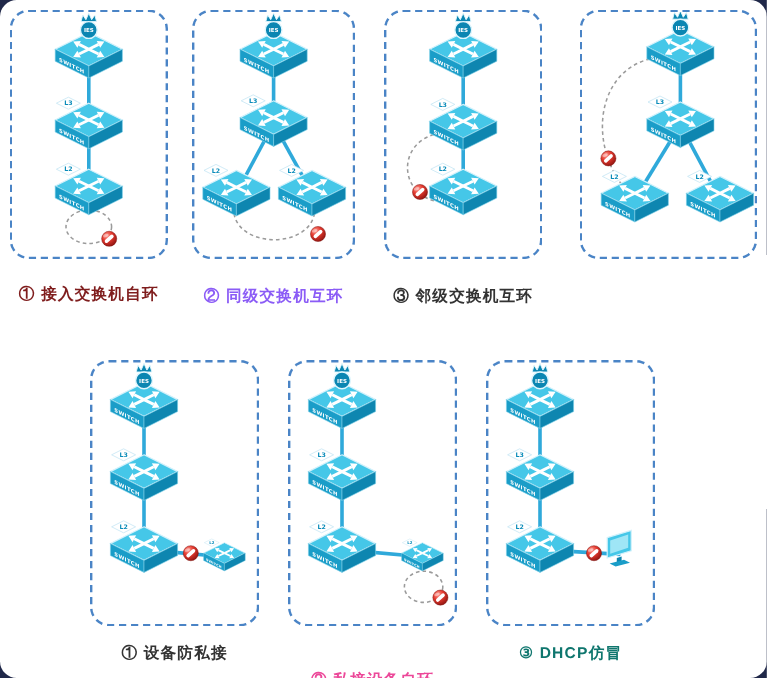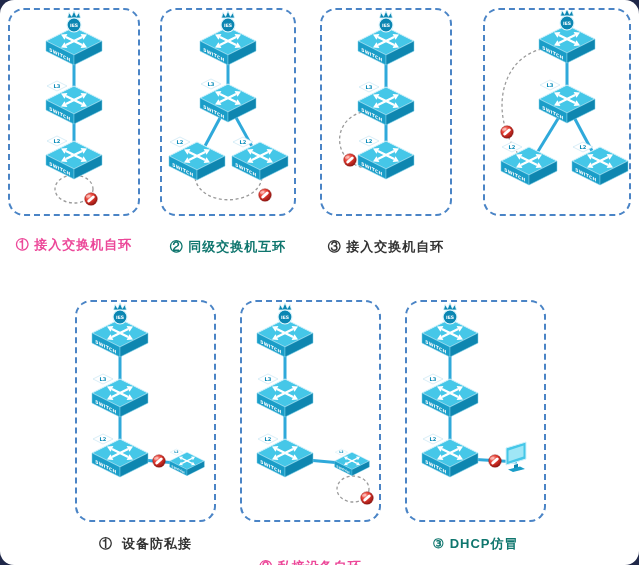--- a/index.html
+++ b/index.html
@@ -109,21 +109,21 @@
               <text x="0" y="1.9" text-anchor="middle" fill="#0a8cba" font-size="5.2" font-weight="bold">L2</text>
             </g>
           </g>
           <g transform="translate(83,191)">
             <circle r="6.3" fill="url(#gradRed)" stroke="#7e120e" stroke-width="0.4"></circle>
             <rect x="-4.5" y="-1.5" width="9" height="3" rx="1.5" fill="#fff" transform="rotate(-42)"></rect>
             <ellipse cx="-1.8" cy="-3.4" rx="2.4" ry="1.3" fill="#fff" opacity="0.4" transform="rotate(-18)"></ellipse>
           </g>
         </svg>
       </div>
-      <div class="panel-label" style="color: #ec4899; margin-top: 20px;">① 接入交换机自环</div>
+      <div class="panel-label" style="color: #7f1d1d; margin-top: 20px;">① 接入交换机自环</div>
     </div>
     <div class="panel-wrap r0" style="left: 160px; top: 8px; width: 136px;">
       <div class="panel-box" style="height: 208px; border-color: rgb(74, 132, 198);">
         <svg width="132" height="204" viewBox="2 2 132 204">
           <path d="M 35,170 C 40,199 97,199 102,170" fill="none" stroke="#9b9b9b" stroke-width="1.3" stroke-dasharray="3,2.6"></path>
           <line x1="68" y1="38" x2="68" y2="95" stroke="#2fa9da" stroke-width="3"></line>
           <line x1="68" y1="95" x2="37" y2="153" stroke="#2fa9da" stroke-width="3"></line>
           <line x1="68" y1="95" x2="100" y2="153" stroke="#2fa9da" stroke-width="3"></line>
           <g transform="translate(68,38) scale(1) translate(-28,-19)">
             <polygon points="28,0 56,14 28,28 0,14" fill="#45c7e8" stroke="#d2f1fb" stroke-width="1"></polygon>
@@ -206,21 +206,21 @@
               <text x="0" y="1.9" text-anchor="middle" fill="#0a8cba" font-size="5.2" font-weight="bold">L2</text>
             </g>
           </g>
           <g transform="translate(105,187)">
             <circle r="6.3" fill="url(#gradRed)" stroke="#7e120e" stroke-width="0.4"></circle>
             <rect x="-4.5" y="-1.5" width="9" height="3" rx="1.5" fill="#fff" transform="rotate(-42)"></rect>
             <ellipse cx="-1.8" cy="-3.4" rx="2.4" ry="1.3" fill="#fff" opacity="0.4" transform="rotate(-18)"></ellipse>
           </g>
         </svg>
       </div>
-      <div class="panel-label" style="color: #0f766e;">② 同级交换机互环</div>
+      <div class="panel-label" style="color: #8b5cf6;">② 同级交换机互环</div>
     </div>
     <div class="panel-wrap r0" style="left: 320px; top: 8px; width: 132px;">
       <div class="panel-box" style="height: 208px; border-color: rgb(74, 132, 198);">
         <svg width="128" height="204" viewBox="2 2 128 204">
           <path d="M 47,103 C 12,108 10,152 44,160" fill="none" stroke="#9b9b9b" stroke-width="1.3" stroke-dasharray="3,2.6"></path>
           <line x1="66" y1="38" x2="66" y2="98" stroke="#2fa9da" stroke-width="3"></line>
           <line x1="66" y1="98" x2="66" y2="152" stroke="#2fa9da" stroke-width="3"></line>
           <g transform="translate(66,38) scale(1) translate(-28,-19)">
             <polygon points="28,0 56,14 28,28 0,14" fill="#45c7e8" stroke="#d2f1fb" stroke-width="1"></polygon>
             <polygon points="0,14 28,28 28,38 0,24" fill="#1a9dc8" stroke="#7fd2ea" stroke-width="0.5"></polygon>
@@ -282,21 +282,21 @@
               <text x="0" y="1.9" text-anchor="middle" fill="#0a8cba" font-size="5.2" font-weight="bold">L2</text>
             </g>
           </g>
           <g transform="translate(30,152)">
             <circle r="6.3" fill="url(#gradRed)" stroke="#7e120e" stroke-width="0.4"></circle>
             <rect x="-4.5" y="-1.5" width="9" height="3" rx="1.5" fill="#fff" transform="rotate(-42)"></rect>
             <ellipse cx="-1.8" cy="-3.4" rx="2.4" ry="1.3" fill="#fff" opacity="0.4" transform="rotate(-18)"></ellipse>
           </g>
         </svg>
       </div>
-      <div class="panel-label" style="color: rgb(51, 51, 51);">③ 接入交换机自环</div>
+      <div class="panel-label" style="color: rgb(51, 51, 51);">③ 邻级交换机互环</div>
     </div>
     <div class="panel-wrap r0" style="left: 483px; top: 8px; width: 148px;">
       <div class="panel-box" style="height: 208px; border-color: rgb(74, 132, 198);">
         <svg width="144" height="204" viewBox="2 2 144 204">
           <path d="M 64,40 C 16,47 6,108 36,147" fill="none" stroke="#9b9b9b" stroke-width="1.3" stroke-dasharray="3,2.6"></path>
           <line x1="84" y1="36" x2="84" y2="96" stroke="#2fa9da" stroke-width="3"></line>
           <line x1="84" y1="96" x2="46" y2="158" stroke="#2fa9da" stroke-width="3"></line>
           <line x1="84" y1="96" x2="117" y2="158" stroke="#2fa9da" stroke-width="3"></line>
           <g transform="translate(84,36) scale(1) translate(-28,-19)">
             <polygon points="28,0 56,14 28,28 0,14" fill="#45c7e8" stroke="#d2f1fb" stroke-width="1"></polygon>
@@ -474,21 +474,21 @@
               <text x="0" y="1.9" text-anchor="middle" fill="#0a8cba" font-size="5.2" font-weight="bold">L2</text>
             </g>
           </g>
           <g transform="translate(84,161)">
             <circle r="6.3" fill="url(#gradRed)" stroke="#7e120e" stroke-width="0.4"></circle>
             <rect x="-4.5" y="-1.5" width="9" height="3" rx="1.5" fill="#fff" transform="rotate(-42)"></rect>
             <ellipse cx="-1.8" cy="-3.4" rx="2.4" ry="1.3" fill="#fff" opacity="0.4" transform="rotate(-18)"></ellipse>
           </g>
         </svg>
       </div>
-      <div class="panel-label" style="color: rgb(51, 51, 51); font-family: Liberation Mono, monospace;">① 设备防私接</div>
+      <div class="panel-label" style="color: rgb(51, 51, 51);">① 设备防私接</div>
     </div>
     <div class="panel-wrap r1" style="left: 240px; top: 300px; width: 141px;">
       <div class="panel-box" style="height: 222px; border-color: rgb(74, 132, 198);">
         <svg width="137" height="218" viewBox="2 2 137 218">
           <ellipse cx="113" cy="189" rx="16" ry="13" fill="none" stroke="#9b9b9b" stroke-width="1.3" stroke-dasharray="3,2.6"></ellipse>
           <line x1="45" y1="38" x2="45" y2="98" stroke="#2fa9da" stroke-width="3"></line>
           <line x1="45" y1="98" x2="45" y2="158" stroke="#2fa9da" stroke-width="3"></line>
           <line x1="45" y1="158" x2="112" y2="164" stroke="#2fa9da" stroke-width="3"></line>
           <g transform="translate(45,38) scale(1) translate(-28,-19)">
             <polygon points="28,0 56,14 28,28 0,14" fill="#45c7e8" stroke="#d2f1fb" stroke-width="1"></polygon>

